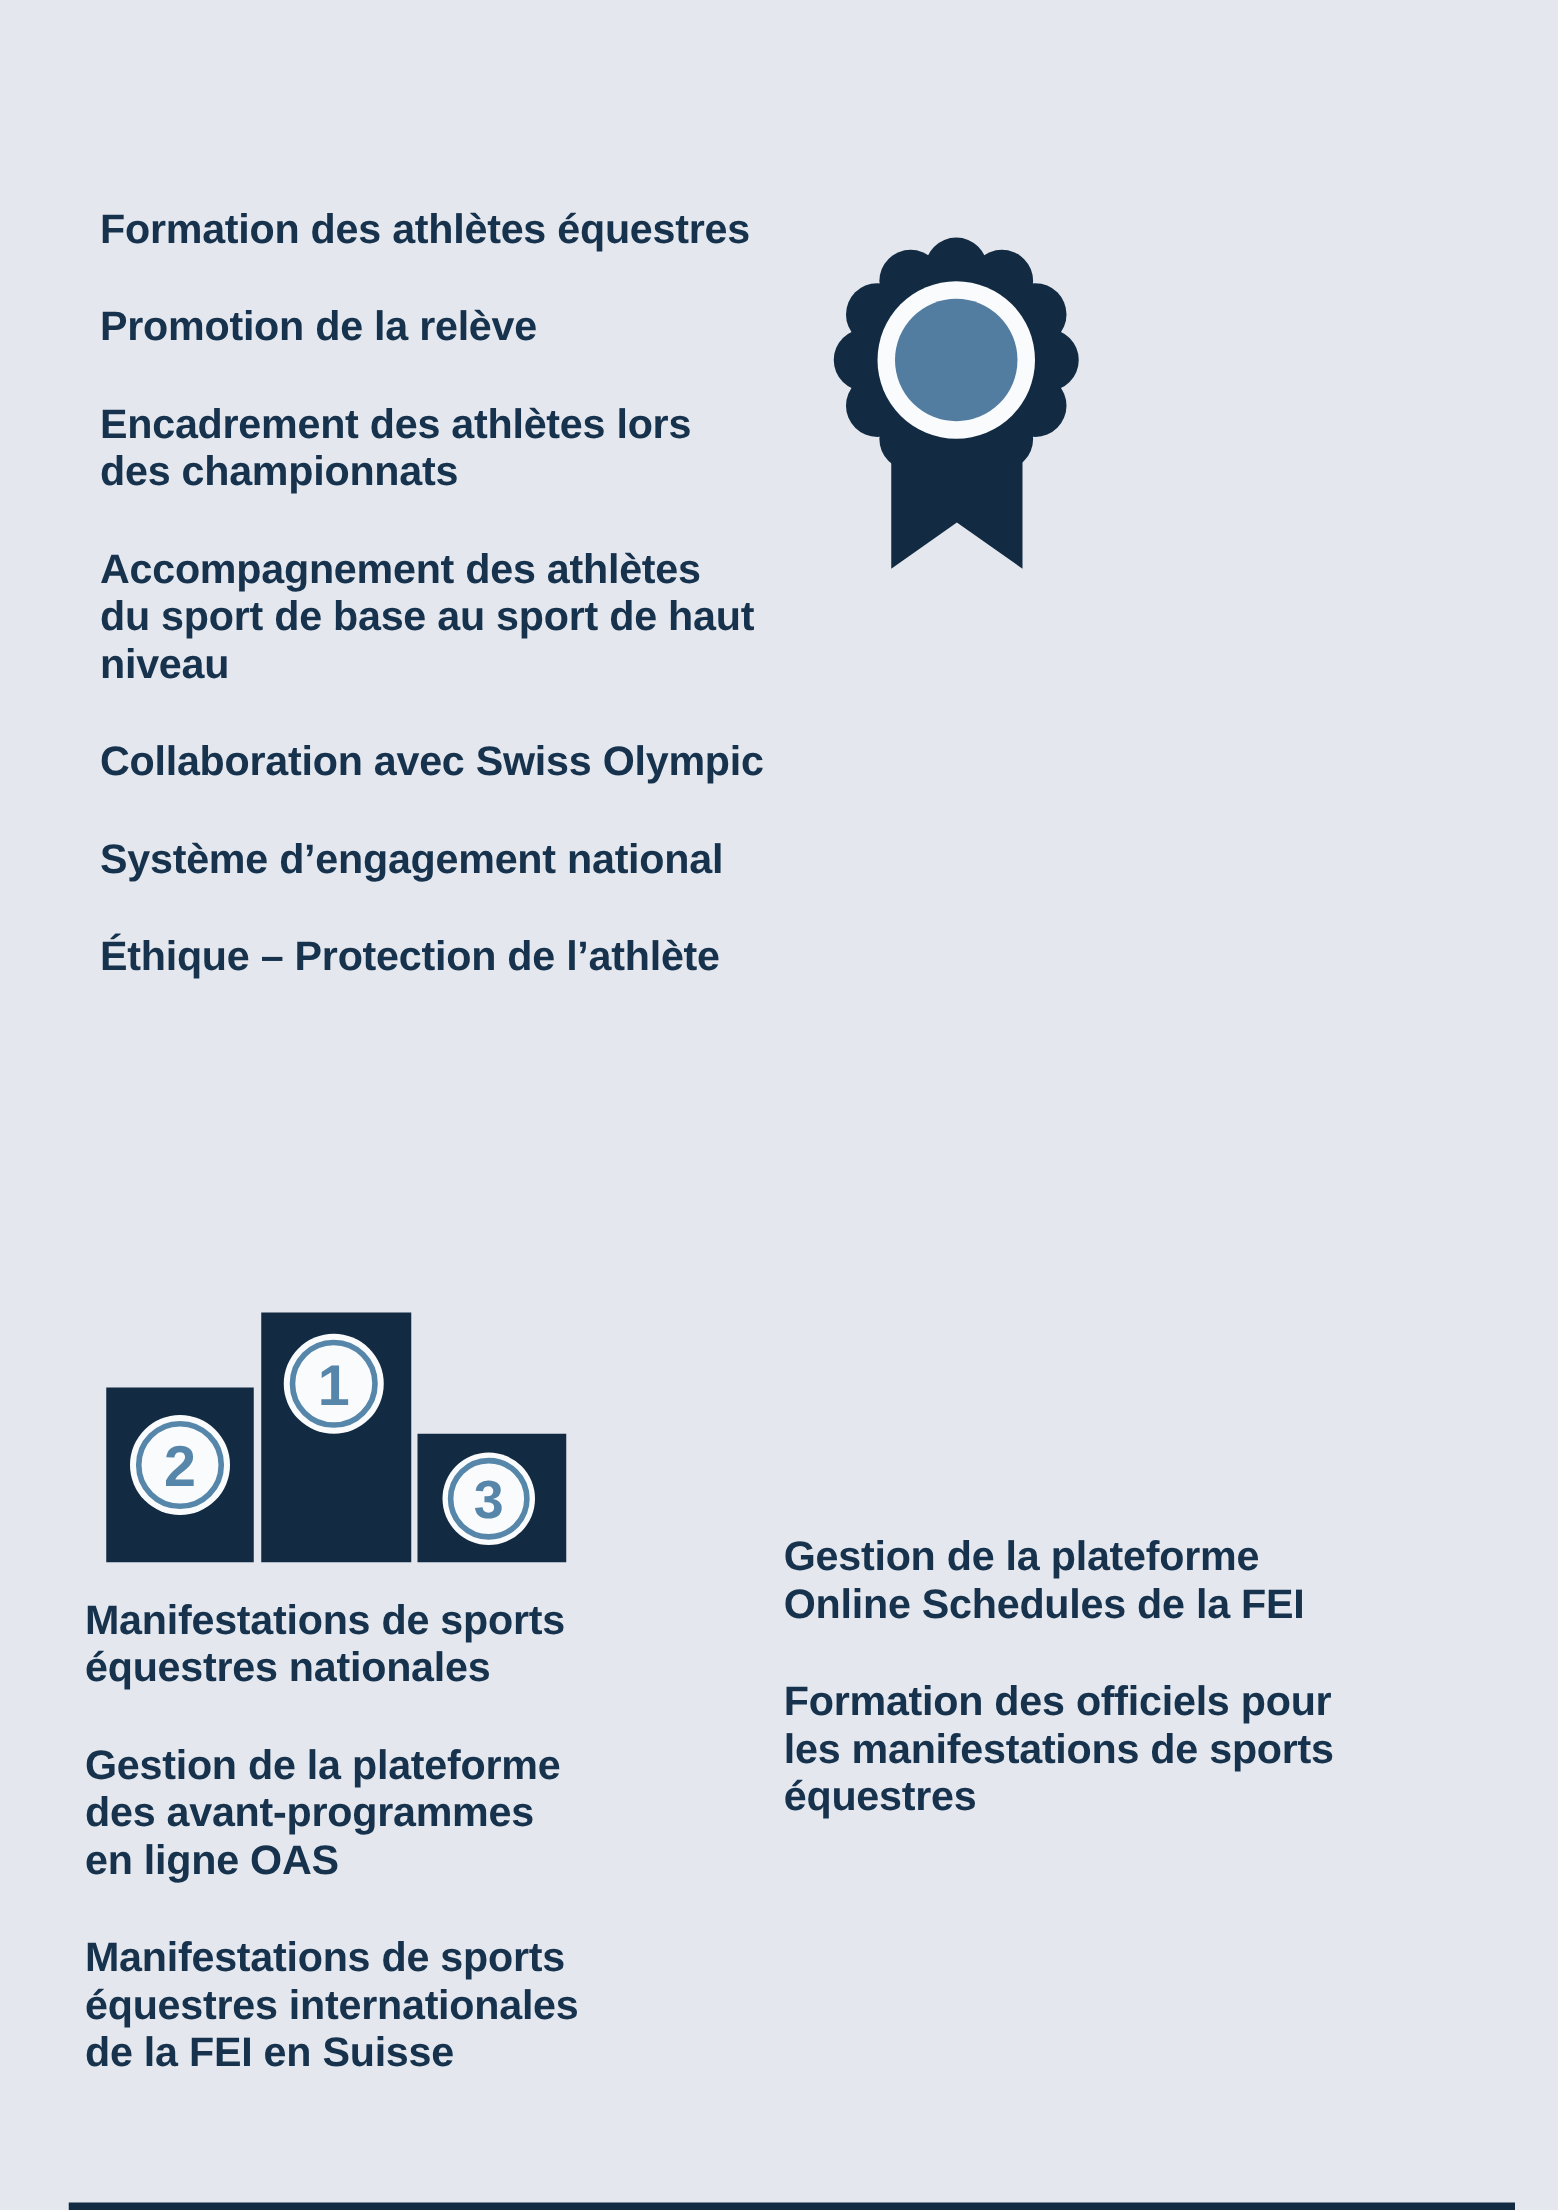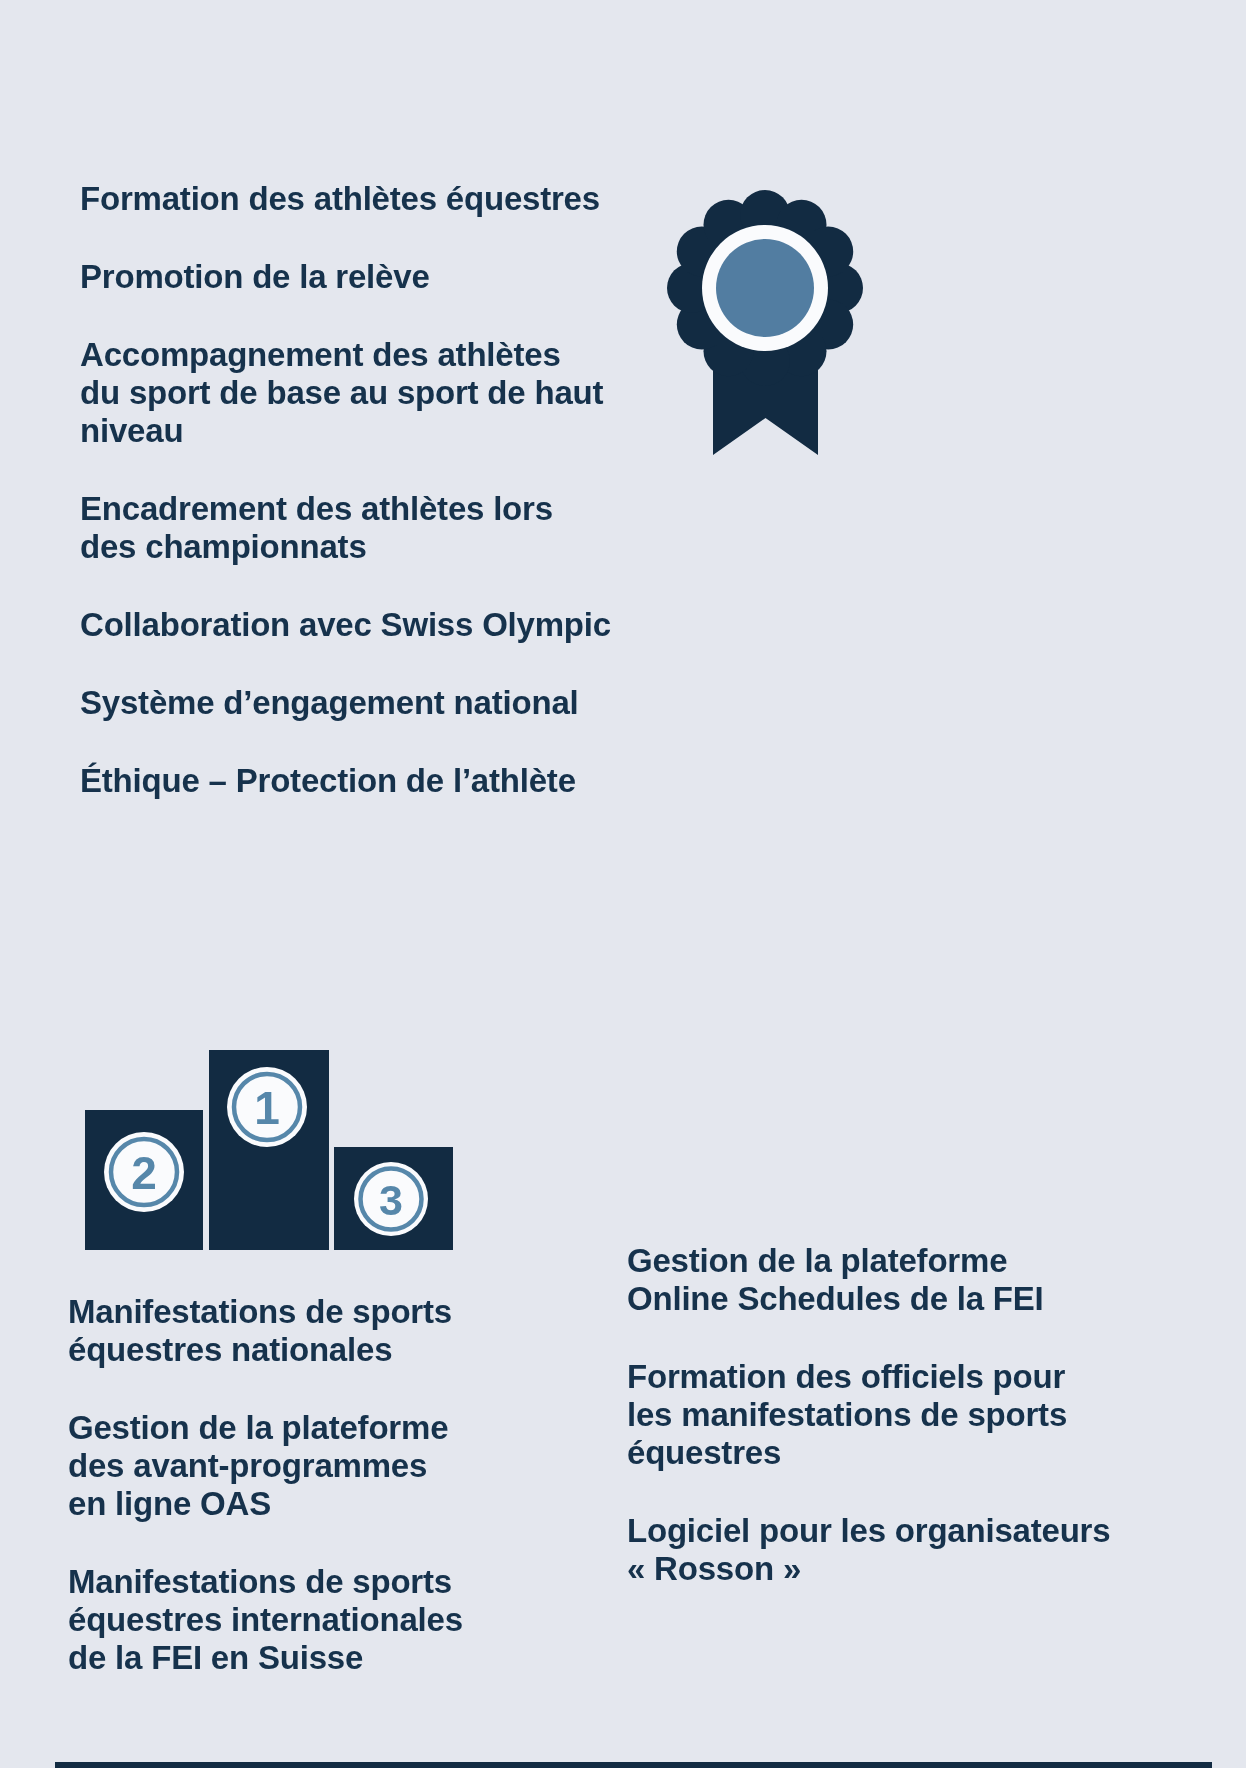--- a/index.html
+++ b/index.html
@@ -8,21 +8,21 @@
     background:#e4e7ee;
     font-family:"Liberation Sans","DejaVu Sans",sans-serif;
     position:relative;overflow:hidden;
     color:#16324c;
   }
   .list{position:absolute;display:block;}
   .item{
     font-size:33px;line-height:38px;font-weight:700;
     letter-spacing:-0.2px;
     white-space:pre-line;
-    margin:16px 0 40px 0;
+    margin:0 0 40px 0;
     color:#16324c;
   }
   #top-list{left:80px;top:164px;width:590px;}
   #bottom-left-list{left:68px;top:1277px;width:500px;}
   #bottom-right-list{left:627px;top:1226px;width:560px;}
   #medal-icon{position:absolute;left:665px;top:188px;width:200px;height:275px;}
   #podium-icon{position:absolute;left:82px;top:1048px;width:375px;height:202px;}
   #bottom-partial-bar{
     position:absolute;left:55px;top:1762px;width:1157px;height:6px;
     background:#122b42;
@@ -31,25 +31,25 @@
     font-family:"Liberation Sans","DejaVu Sans",sans-serif;
     font-weight:700;fill:#5687aa;
   }
 </style>
 </head>
 <body>
 
 <div id="top-list" class="list">
   <p class="item">Formation des athlètes équestres</p>
   <p class="item">Promotion de la relève</p>
+  <p class="item">Encadrement des athlètes lors
+des championnats</p>
   <p class="item">Accompagnement des athlètes
 du sport de base au sport de haut
 niveau</p>
-  <p class="item">Encadrement des athlètes lors
-des championnats</p>
   <p class="item">Collaboration avec Swiss Olympic</p>
   <p class="item">Système d’engagement national</p>
   <p class="item">Éthique – Protection de l’athlète</p>
 </div>
 
 <svg id="medal-icon" viewBox="0 0 200 275" xmlns="http://www.w3.org/2000/svg" aria-hidden="true">
 
   <path d="M48 140 L153 140 L153 267 L100.5 230 L48 267 Z" fill="#122b42"></path>
 
   <g fill="#122b42">
@@ -106,17 +106,15 @@
 équestres internationales
 de la FEI en Suisse</p>
 </div>
 
 <div id="bottom-right-list" class="list">
   <p class="item">Gestion de la plateforme
 Online Schedules de la FEI</p>
   <p class="item">Formation des officiels pour
 les manifestations de sports
 équestres</p>
-  <p class="item">Logiciel pour les organisateurs
-« Rosson »</p>
 </div>
 
 <div id="bottom-partial-bar"></div>
 
 </body></html>

